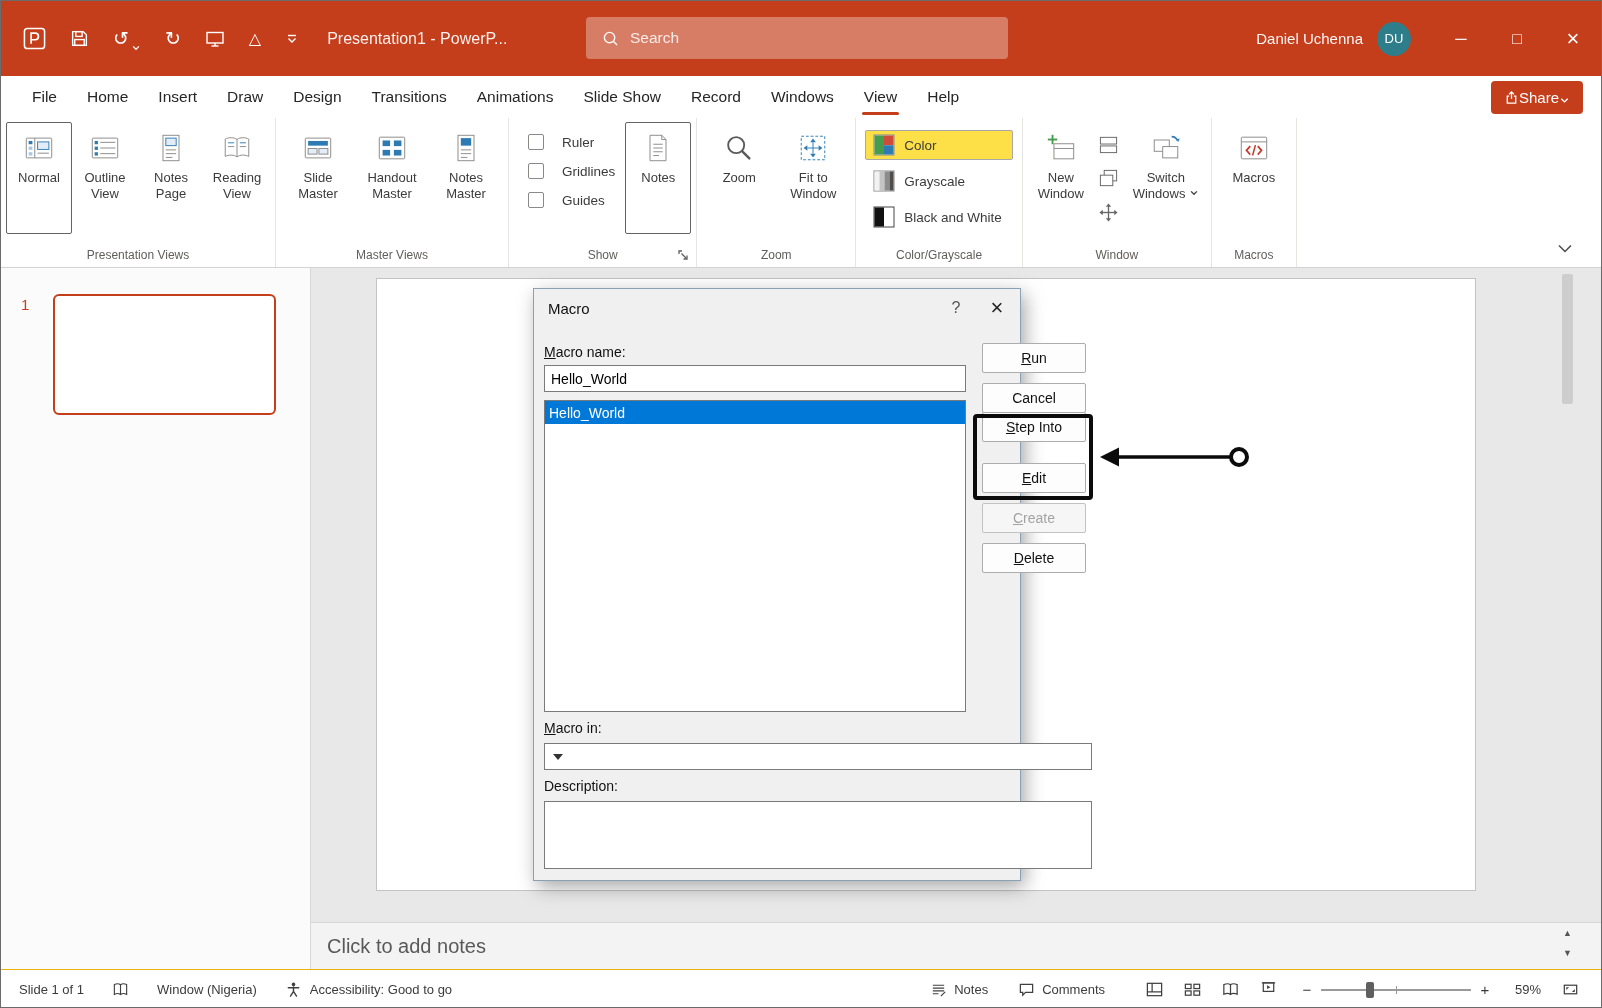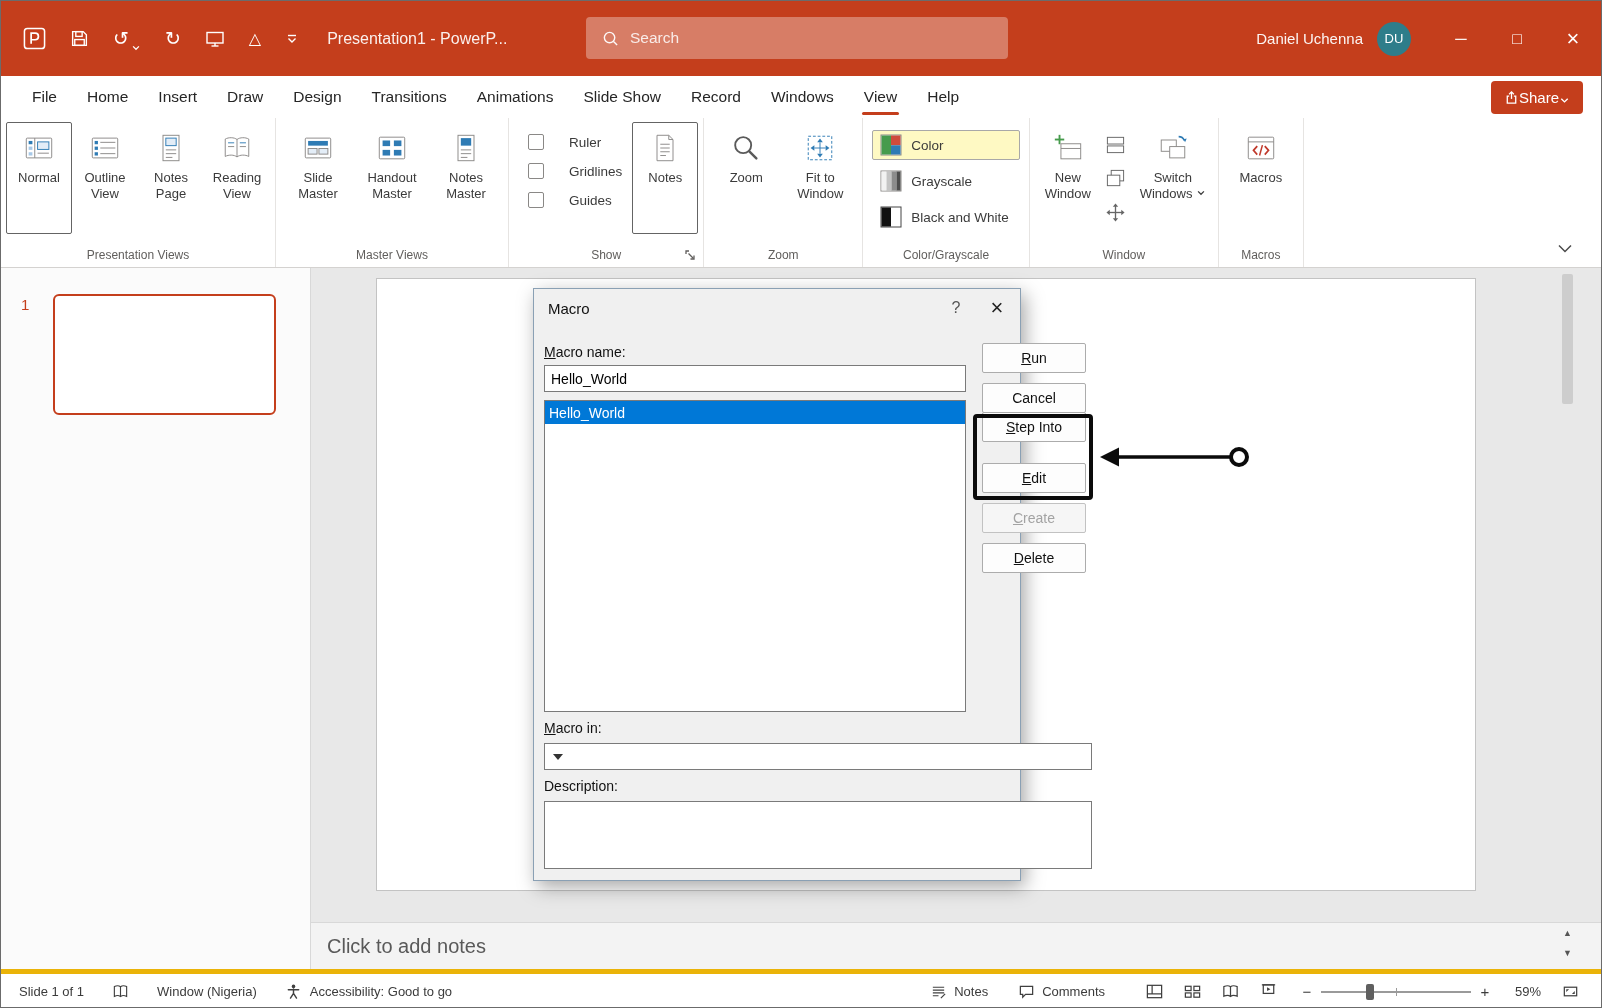--- a/index.html
+++ b/index.html
@@ -32,26 +32,26 @@
   
   .ribbon { height:150px; background:#fff; border-bottom:1px solid #D4D2D0; display:flex; position:relative; }
   .rb-group { position:relative; border-right:1px solid #E6E4E2; padding:4px 5px 24px 5px; display:flex; align-items:flex-start; }
   .rb-label { position:absolute; bottom:5px; left:0; right:0; text-align:center; font-size:12px; color:#605E5C; white-space:nowrap; }
   .rb-big { width:66px; min-height:112px; display:flex; flex-direction:column; align-items:center; padding-top:8px; gap:5px; font-size:13px; color:#3B3B3B; text-align:center; line-height:16px; border:1px solid transparent; border-radius:2px; }
   .rb-big.selected { border-color:#646464; background:#fff; }
   .rb-big.w74 { width:74px; }
   .rb-big.w80 { width:80px; }
   .rb-ic { width:34px; height:34px; display:flex; align-items:center; justify-content:center; }
   .show-checks { display:flex; flex-direction:column; gap:13px; padding:12px 10px 0 14px; }
-  .chk-row { display:flex; align-items:center; gap:25px; font-size:13.5px; color:#3B3B3B; }
+  .chk-row { display:flex; align-items:center; gap:18px; font-size:13.5px; color:#3B3B3B; }
   .chk-box { width:16px; height:16px; border:1px solid #8A8886; background:#fff; border-radius:2px; flex:none; }
   .dlg-launcher { position:absolute; right:5px; bottom:4px; width:15px; height:15px; }
   .cg-col { display:flex; flex-direction:column; gap:6px; padding:8px 4px 0 4px; }
   .cg-row { display:flex; align-items:center; gap:9px; font-size:13.5px; color:#3B3B3B; padding:3px 10px 3px 7px; border:1px solid transparent; border-radius:2px; white-space:nowrap; }
-  .cg-row.selected { background:#fef9c3; border-color:#A8A8A8; }
+  .cg-row.selected { background:#fde047; border-color:#A8A8A8; }
   .cg-ic { width:22px; height:22px; flex:none; }
   .win-smalls { display:flex; flex-direction:column; gap:10px; padding:10px 5px 0 3px; }
   .win-small { width:24px; height:24px; display:flex; align-items:center; justify-content:center; }
   .caption-chev { display:inline-block; width:10px; height:9px; color:#3B3B3B; }
   .ribbon-collapse { position:absolute; right:24px; bottom:10px; width:22px; height:15px; }
 
   
   .content { display:flex; height:701px; }
   .thumbs { width:310px; background:#FBFBFB; border-right:1px solid #D8D8D8; position:relative; }
   .thumb-num { position:absolute; left:20px; top:28px; font-size:15px; color:#C43E1C; }
@@ -83,21 +83,21 @@
   .dlg-select { position:absolute; left:10px; top:454px; width:548px; height:27px; background:#fff; border:1px solid #7A7A7A; display:flex; align-items:center; }
   .dlg-select-text { flex:1; padding-left:7px; font-size:14px; }
   .dlg-select-arrow { width:26px; height:100%; display:flex; align-items:center; justify-content:center; }
   .dlg-desc { position:absolute; left:10px; top:512px; width:548px; height:68px; background:#fff; border:1px solid #7A7A7A; resize:none; font-family:inherit; }
 
   
   .anno-rect { position:absolute; left:662px; top:146px; width:120px; height:86px; border:4px solid #0B0B0B; border-radius:4px; z-index:7; }
   .anno-arrow { position:absolute; left:786px; top:172px; width:160px; height:34px; z-index:7; }
 
   
-  .statusbar { height:40px; border-top:5px solid #eab308; display:flex; align-items:center; padding:0 12px 0 18px; background:#fff; font-size:13px; color:#3B3B3B; }
+  .statusbar { height:40px; border-top:1px solid #eab308; display:flex; align-items:center; padding:0 12px 0 18px; background:#fff; font-size:13px; color:#3B3B3B; }
   .sb-item { display:flex; align-items:center; gap:8px; margin-right:28px; white-space:nowrap; }
   .sb-right { margin-left:auto; display:flex; align-items:center; }
   .sb-toggle { display:flex; align-items:center; gap:7px; margin-right:30px; }
   .sb-viewbtn { width:38px; height:40px; display:flex; align-items:center; justify-content:center; }
   .sb-zoomctl { display:flex; align-items:center; gap:8px; margin:0 6px 0 14px; }
   .sb-zoomsign { font-size:15px; color:#3B3B3B; width:12px; text-align:center; }
   .sb-slider { width:150px; height:18px; position:relative; }
   .sb-track { position:absolute; left:0; right:0; top:8px; height:2px; background:#9A9A9A; }
   .sb-tick { position:absolute; left:50%; top:5px; width:1px; height:8px; background:#9A9A9A; }
   .sb-thumbbar { position:absolute; left:30%; top:1px; width:8px; height:16px; background:#5F5F5F; border-radius:2px; }

